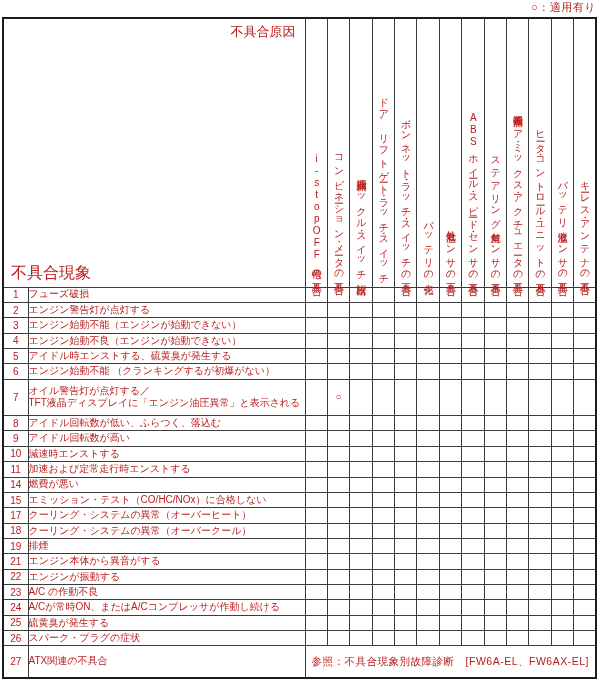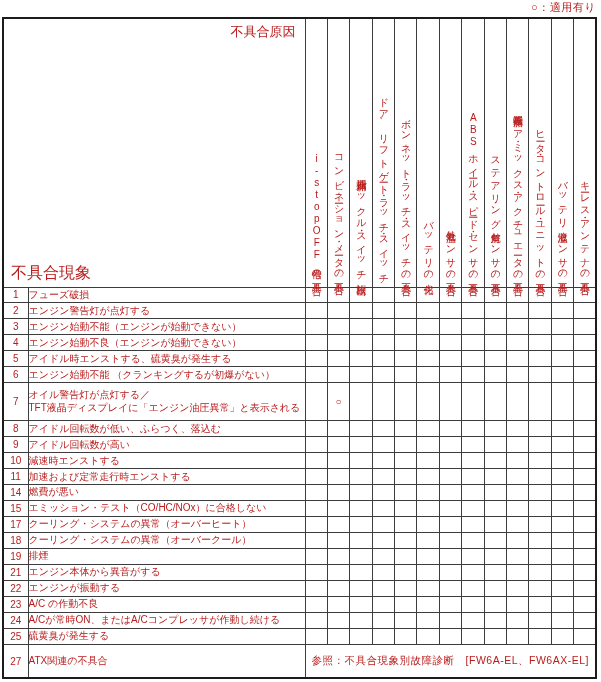--- a/index.html
+++ b/index.html
@@ -452,20 +452,37 @@
           <td class="mark"></td>
           <td class="mark"></td>
           <td class="mark"></td>
           <td class="mark"></td>
           <td class="mark"></td>
           <td class="mark"></td>
           <td class="mark"></td>
           <td class="mark"></td>
           <td class="mark"></td>
         </tr>
+        <tr>
+          <td class="num">26</td>
+          <td class="label">スパーク・プラグの症状</td>
+          <td class="mark"></td>
+          <td class="mark"></td>
+          <td class="mark"></td>
+          <td class="mark"></td>
+          <td class="mark"></td>
+          <td class="mark"></td>
+          <td class="mark"></td>
+          <td class="mark"></td>
+          <td class="mark"></td>
+          <td class="mark"></td>
+          <td class="mark"></td>
+          <td class="mark"></td>
+          <td class="mark"></td>
+        </tr>
         <tr class="last">
           <td class="num">27</td>
           <td class="label">ATX関連の不具合</td>
           <td class="note" colspan="13">参照：不具合現象別故障診断　[FW6A-EL、FW6AX-EL]</td>
         </tr>
       </tbody>
   </table>
 </div>
 
 </body></html>

